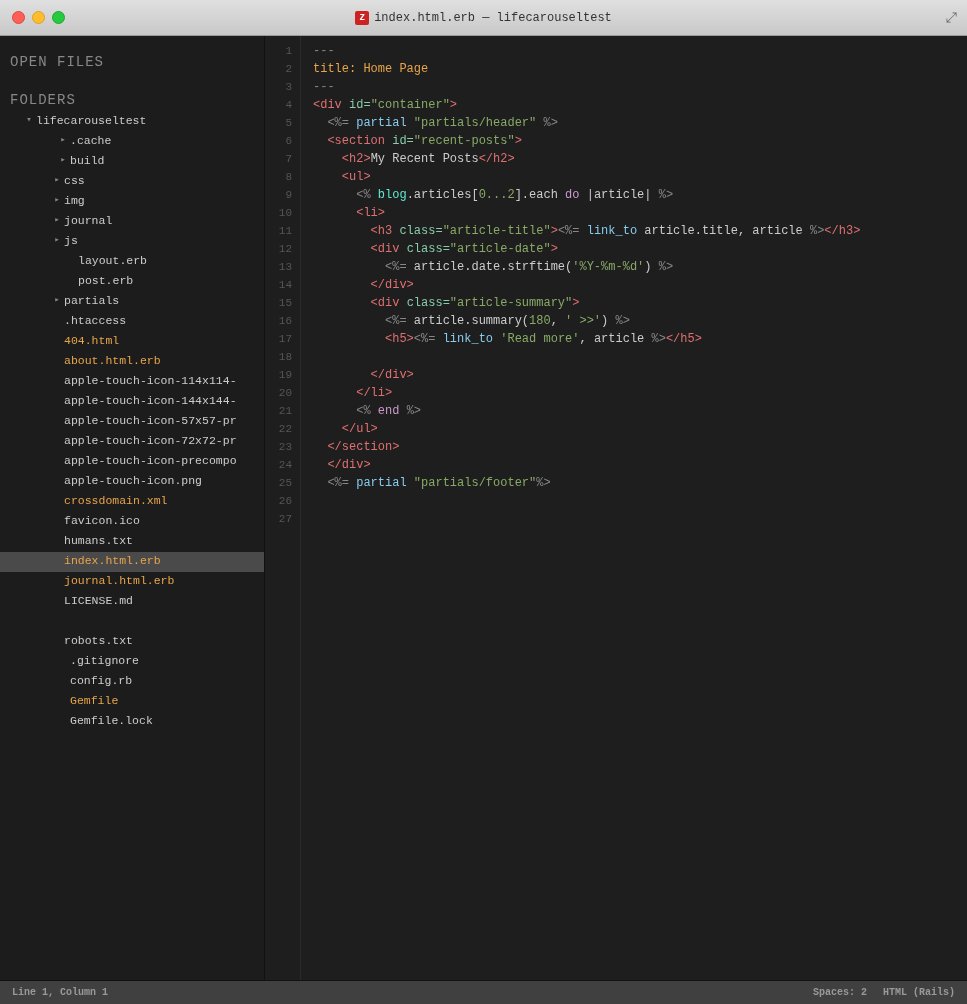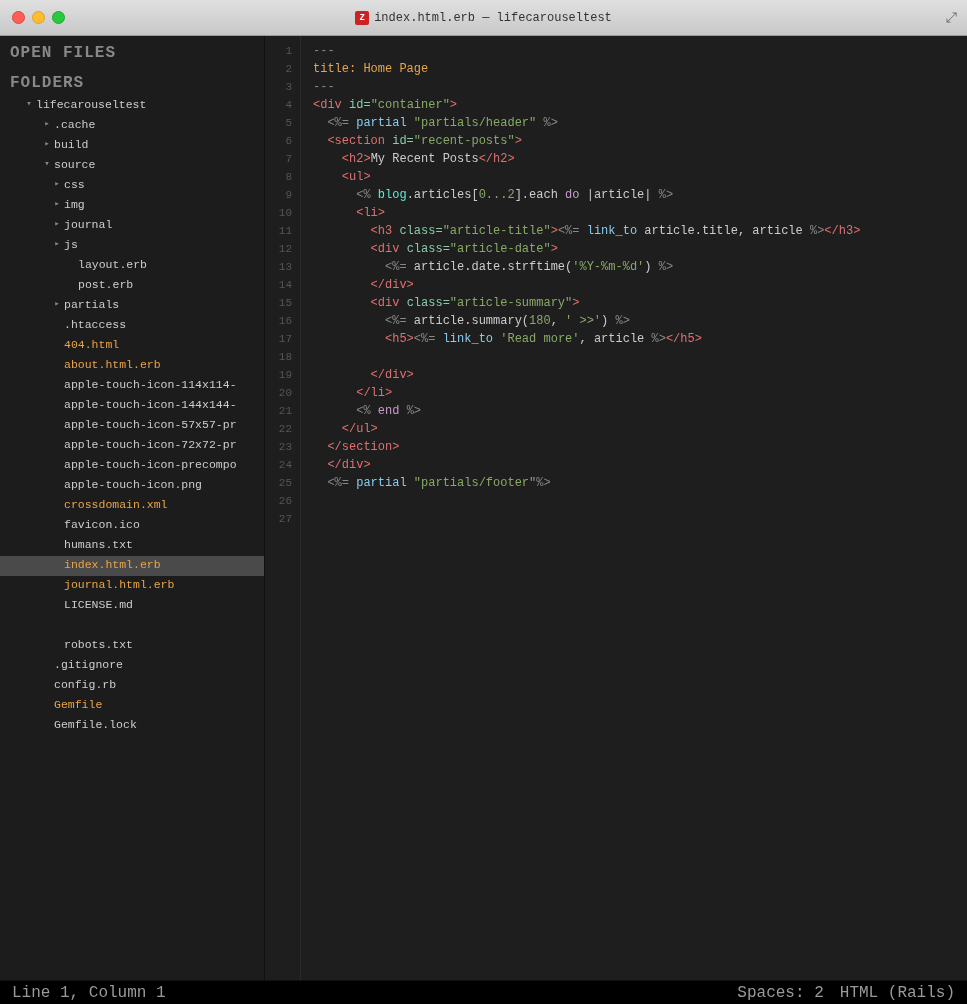--- a/index.html
+++ b/index.html
@@ -79,25 +79,25 @@
       overflow-y: auto;
       overflow-x: hidden;
       color: #ccc;
       font-size: 11.5px;
     }
     .sidebar::-webkit-scrollbar { width: 6px; }
     .sidebar::-webkit-scrollbar-track { background: #1c1c1c; }
     .sidebar::-webkit-scrollbar-thumb { background: #444; border-radius: 3px; }
 
     .sidebar-section-title {
-      font-size: 16px;
-      font-weight: bold;
+      font-size: 14px;
+      font-weight: normal;
       color: #888;
       letter-spacing: 1px;
-      padding: 8px 10px 4px 10px;
+      padding: 18px 10px 4px 10px;
       text-transform: uppercase;
     }
 
     .tree-item {
       display: flex;
       align-items: flex-start;
       padding: 2px 0;
       padding-left: 8px;
       cursor: pointer;
       white-space: nowrap;
@@ -123,21 +123,21 @@
     .arrow.open::before { content: '▾'; }
     .arrow.closed::before { content: '▸'; }
     .arrow.leaf::before { content: ''; }
 
     .tree-label {
       flex: 1;
       overflow: hidden;
       text-overflow: ellipsis;
     }
     .indent-1 { padding-left: 22px; }
-    .indent-2 { padding-left: 40px; }
+    .indent-2 { padding-left: 56px; }
     .indent-3 { padding-left: 50px; }
     .indent-4 { padding-left: 64px; }
 
     
     .color-orange { color: #e8a44a; }
     .color-red { color: #cc4444; margin-top: 48px; }
 
     
     .editor-area {
       flex: 1;
@@ -198,28 +198,29 @@
     .c-str { color: #88aa66; }       
     .c-erb { color: #888; }          
     .c-method { color: #88ccee; }    
     .c-plain { color: #cccccc; }     
     .c-keyword { color: #cc99cc; }      
     .c-class { color: #5eead4; }
 
     
     .statusbar {
       height: 24px;
-      background: #000000;
+      background: #404040;
       border-top: 1px solid #111;
       display: flex;
       align-items: center;
       padding: 0 12px;
       color: #999;
-      font-size: 16px;
+      font-size: 10px;
       justify-content: space-between;
+      font-weight: bold;
     }
     .statusbar-left { display: flex; gap: 16px; }
     .statusbar-right { display: flex; gap: 16px; }
     @keyframes blink { 50% { opacity: 0; } }
   </style>
 </head>
 <body>
 
 <div class="titlebar">
   <div class="titlebar-buttons">
@@ -244,24 +245,20 @@
       <span class="arrow open"></span>
       <span class="tree-label">lifecarouseltest</span>
     </div>
     <div class="tree-item indent-2">
       <span class="arrow closed"></span>
       <span class="tree-label">.cache</span>
     </div>
     <div class="tree-item indent-2">
       <span class="arrow closed"></span>
       <span class="tree-label">build</span>
-    </div>
-    <div class="tree-item indent-2">
-      <span class="arrow open"></span>
-      <span class="tree-label">source</span>
     </div>
     <div class="tree-item indent-3">
       <span class="arrow closed"></span>
       <span class="tree-label">css</span>
     </div>
     <div class="tree-item indent-3">
       <span class="arrow closed"></span>
       <span class="tree-label">img</span>
     </div>
     <div class="tree-item indent-3">

